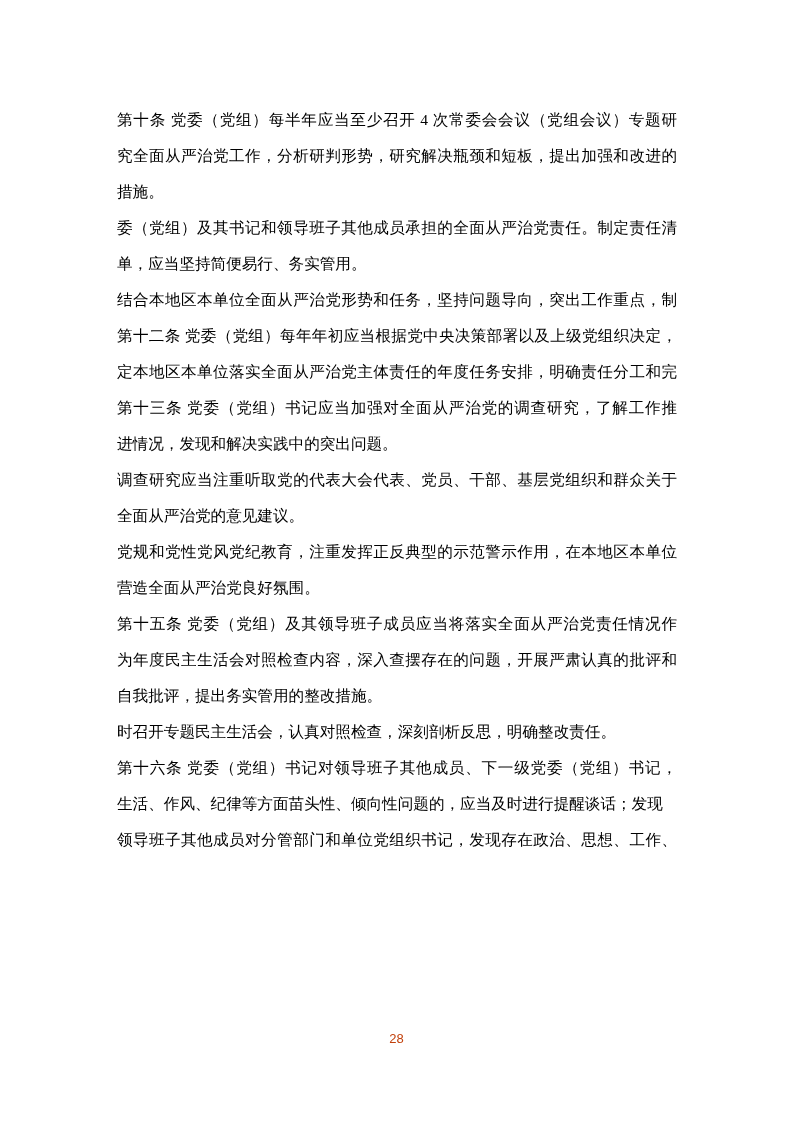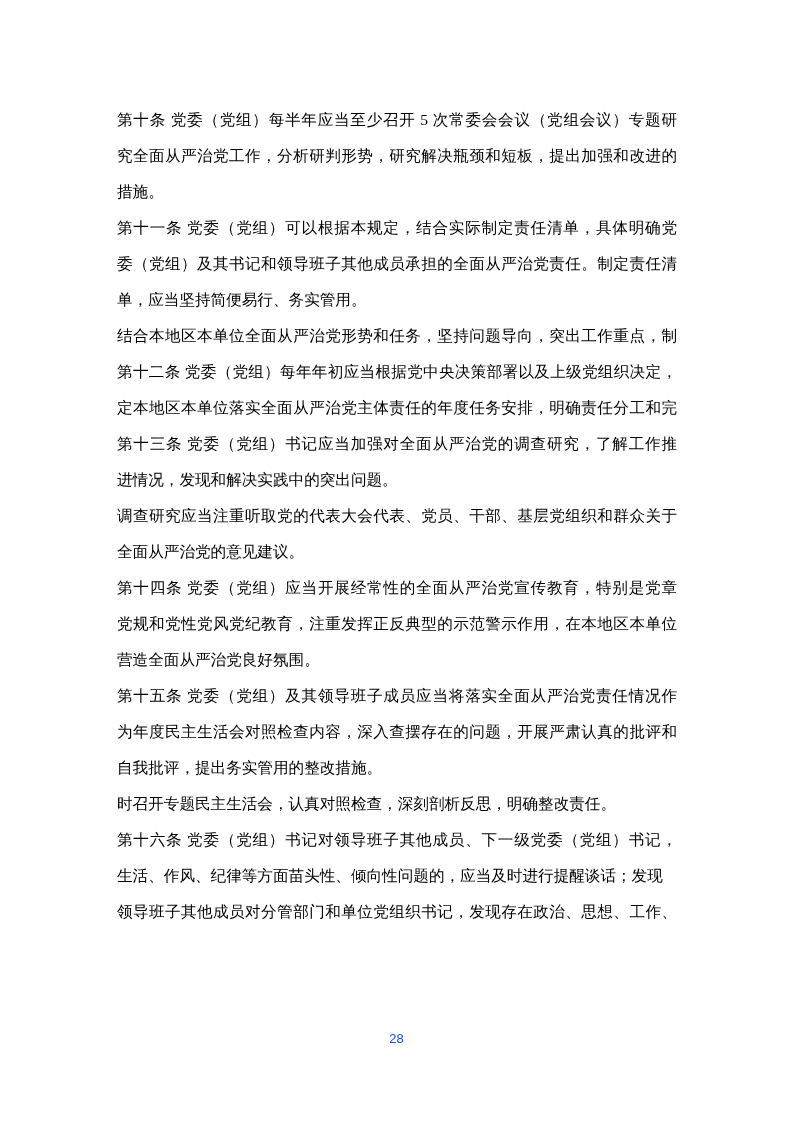--- a/index.html
+++ b/index.html
@@ -46,53 +46,51 @@
   }
   .page-number {
     position: absolute;
     top: 1031px;
     left: 0;
     width: 793px;
     text-align: center;
     font-family: "Liberation Sans", "DejaVu Sans", sans-serif;
     font-size: 13px;
     line-height: 16px;
-    color: #1d4ed8;
+    color: #c2410c;
   }
 </style>
 </head>
 <body style="background: rgb(255, 255, 255);">
 
 <div class="page">
   <div class="text-body" style="color: rgb(0, 0, 0);">
       <div class="paragraph">
-        <div class="line">第十条 党委（党组）每半年应当至少召开 5 次常委会会议（党组会议）专题研</div>
+        <div class="line">第十条 党委（党组）每半年应当至少召开 4 次常委会会议（党组会议）专题研</div>
         <div class="line">究全面从严治党工作，分析研判形势，研究解决瓶颈和短板，提出加强和改进的</div>
         <div class="line last">措施。</div>
       </div>
       <div class="paragraph">
-        <div class="line">第十一条 党委（党组）可以根据本规定，结合实际制定责任清单，具体明确党</div>
         <div class="line">委（党组）及其书记和领导班子其他成员承担的全面从严治党责任。制定责任清</div>
         <div class="line last">单，应当坚持简便易行、务实管用。</div>
       </div>
       <div class="paragraph">
         <div class="line">结合本地区本单位全面从严治党形势和任务，坚持问题导向，突出工作重点，制</div>
         <div class="line">第十二条 党委（党组）每年年初应当根据党中央决策部署以及上级党组织决定，</div>
         <div class="line">定本地区本单位落实全面从严治党主体责任的年度任务安排，明确责任分工和完</div>
       </div>
       <div class="paragraph">
         <div class="line">第十三条 党委（党组）书记应当加强对全面从严治党的调查研究，了解工作推</div>
         <div class="line last">进情况，发现和解决实践中的突出问题。</div>
       </div>
       <div class="paragraph">
         <div class="line">调查研究应当注重听取党的代表大会代表、党员、干部、基层党组织和群众关于</div>
         <div class="line last">全面从严治党的意见建议。</div>
       </div>
       <div class="paragraph">
-        <div class="line">第十四条 党委（党组）应当开展经常性的全面从严治党宣传教育，特别是党章</div>
         <div class="line">党规和党性党风党纪教育，注重发挥正反典型的示范警示作用，在本地区本单位</div>
         <div class="line last">营造全面从严治党良好氛围。</div>
       </div>
       <div class="paragraph">
         <div class="line">第十五条 党委（党组）及其领导班子成员应当将落实全面从严治党责任情况作</div>
         <div class="line">为年度民主生活会对照检查内容，深入查摆存在的问题，开展严肃认真的批评和</div>
         <div class="line last">自我批评，提出务实管用的整改措施。</div>
       </div>
       <div class="paragraph">
         <div class="line last">时召开专题民主生活会，认真对照检查，深刻剖析反思，明确整改责任。</div>

